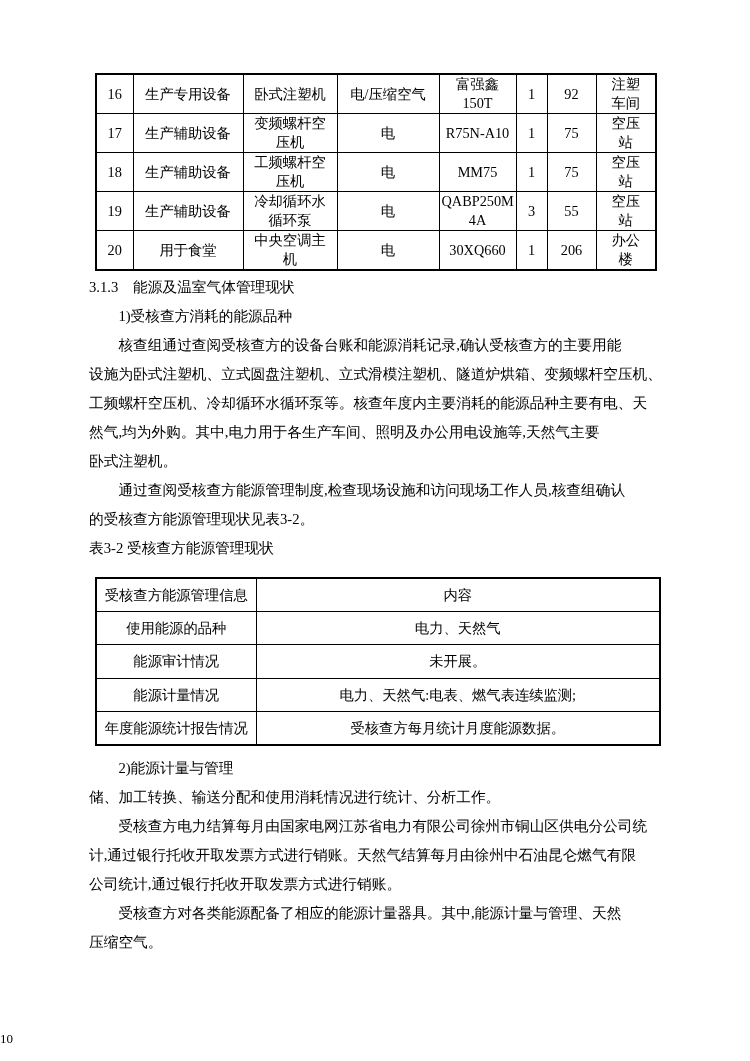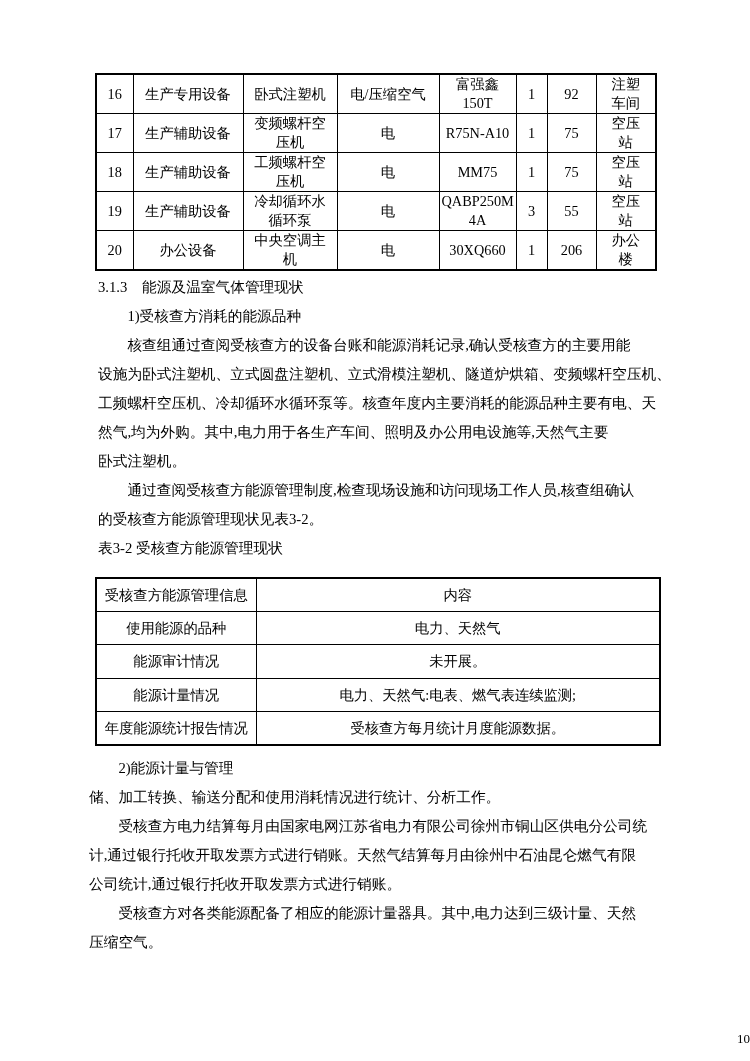--- a/index.html
+++ b/index.html
@@ -16,28 +16,28 @@
   .tbl td{
     border:1px solid #000;text-align:center;vertical-align:middle;
     padding:0 2px;font-size:14.3px;line-height:19px;white-space:pre-line;
     overflow:hidden;
   }
   .equipment{left:95px;top:73px;width:560px;}
   .equipment td{height:35.5px;}
   .energy{left:95px;top:577px;width:564px;}
   .energy td{height:32.2px;line-height:20px;margin-left:41px;}
   .textblock{position:absolute;left:89px;width:578px;}
-  .tb1{top:273px;margin-left:9px;}
+  .tb1{top:273px;}
   .tb2{top:754px;}
   .line{
     height:29px;line-height:29px;font-size:14.7px;white-space:pre;
   }
   .caption{}
   .page-number{
-    position:absolute;top:1024px;left:0;width:750px;text-align:right;
+    position:absolute;top:1024px;left:0;width:750px;text-align:left;
     font-size:13px;height:29px;line-height:29px;
     font-family:"Liberation Serif","DejaVu Serif",serif;
   }
 </style>
 </head>
 <body>
 
 <div class="page">
 
   <table class="tbl equipment">
@@ -101,21 +101,21 @@
           <td>QABP250M
 4A</td>
           <td>3</td>
           <td>55</td>
           <td>空压
 站</td>
         </tr>
 
         <tr>
           <td>20</td>
-          <td>办公设备</td>
+          <td>用于食堂</td>
           <td>中央空调主
 机</td>
           <td>电</td>
           <td>30XQ660</td>
           <td>1</td>
           <td>206</td>
           <td>办公
 楼</td>
         </tr>
       </tbody>
@@ -185,21 +185,21 @@
 
 
         <div class="line">储、加工转换、输送分配和使用消耗情况进行统计、分析工作。</div>
 
         <div class="line">　　受核查方电力结算每月由国家电网江苏省电力有限公司徐州市铜山区供电分公司统</div>
 
         <div class="line">计,通过银行托收开取发票方式进行销账。天然气结算每月由徐州中石油昆仑燃气有限</div>
 
         <div class="line">公司统计,通过银行托收开取发票方式进行销账。</div>
 
-        <div class="line">　　受核查方对各类能源配备了相应的能源计量器具。其中,电力达到三级计量、天然</div>
+        <div class="line">　　受核查方对各类能源配备了相应的能源计量器具。其中,能源计量与管理、天然</div>
 
         <div class="line">压缩空气。</div>
       </div>
   </div>
 
   <div class="page-number">10</div>
 
 </div>
 
 </body></html>

